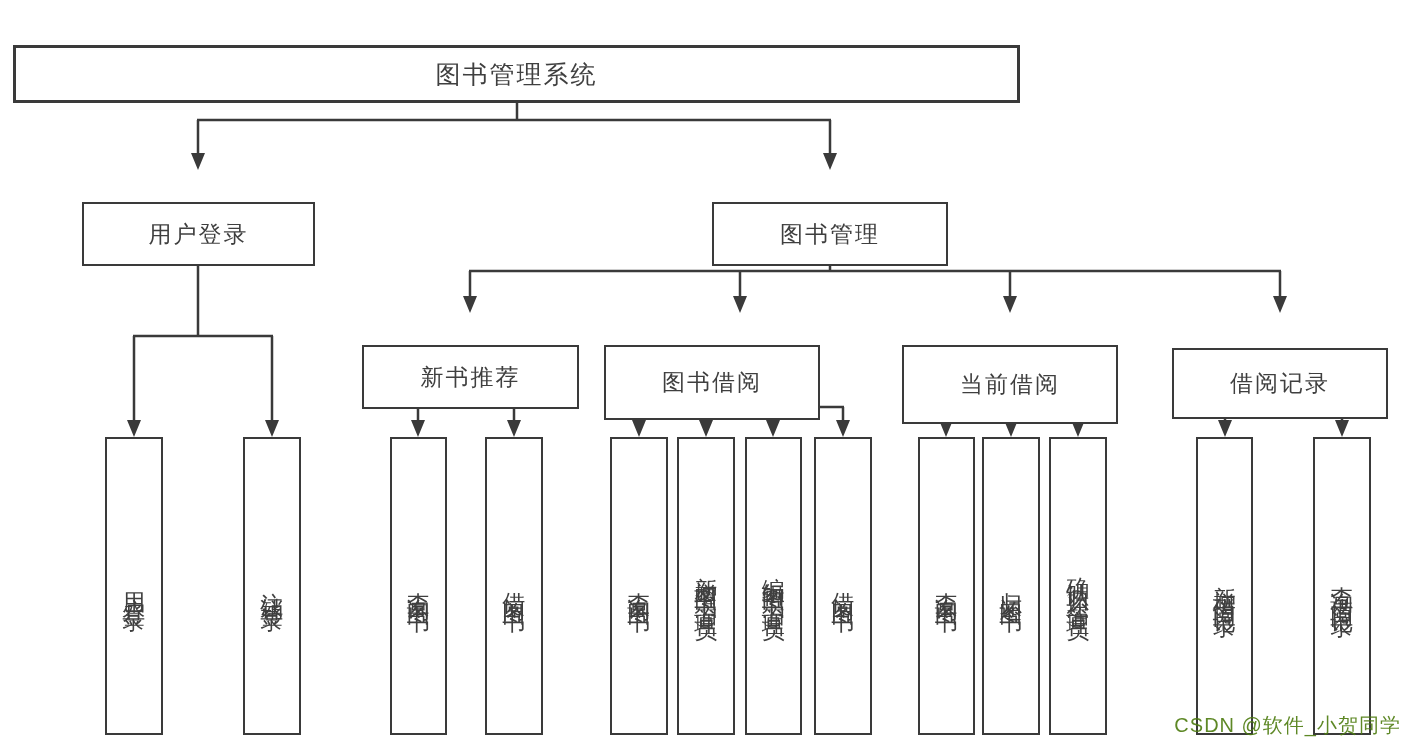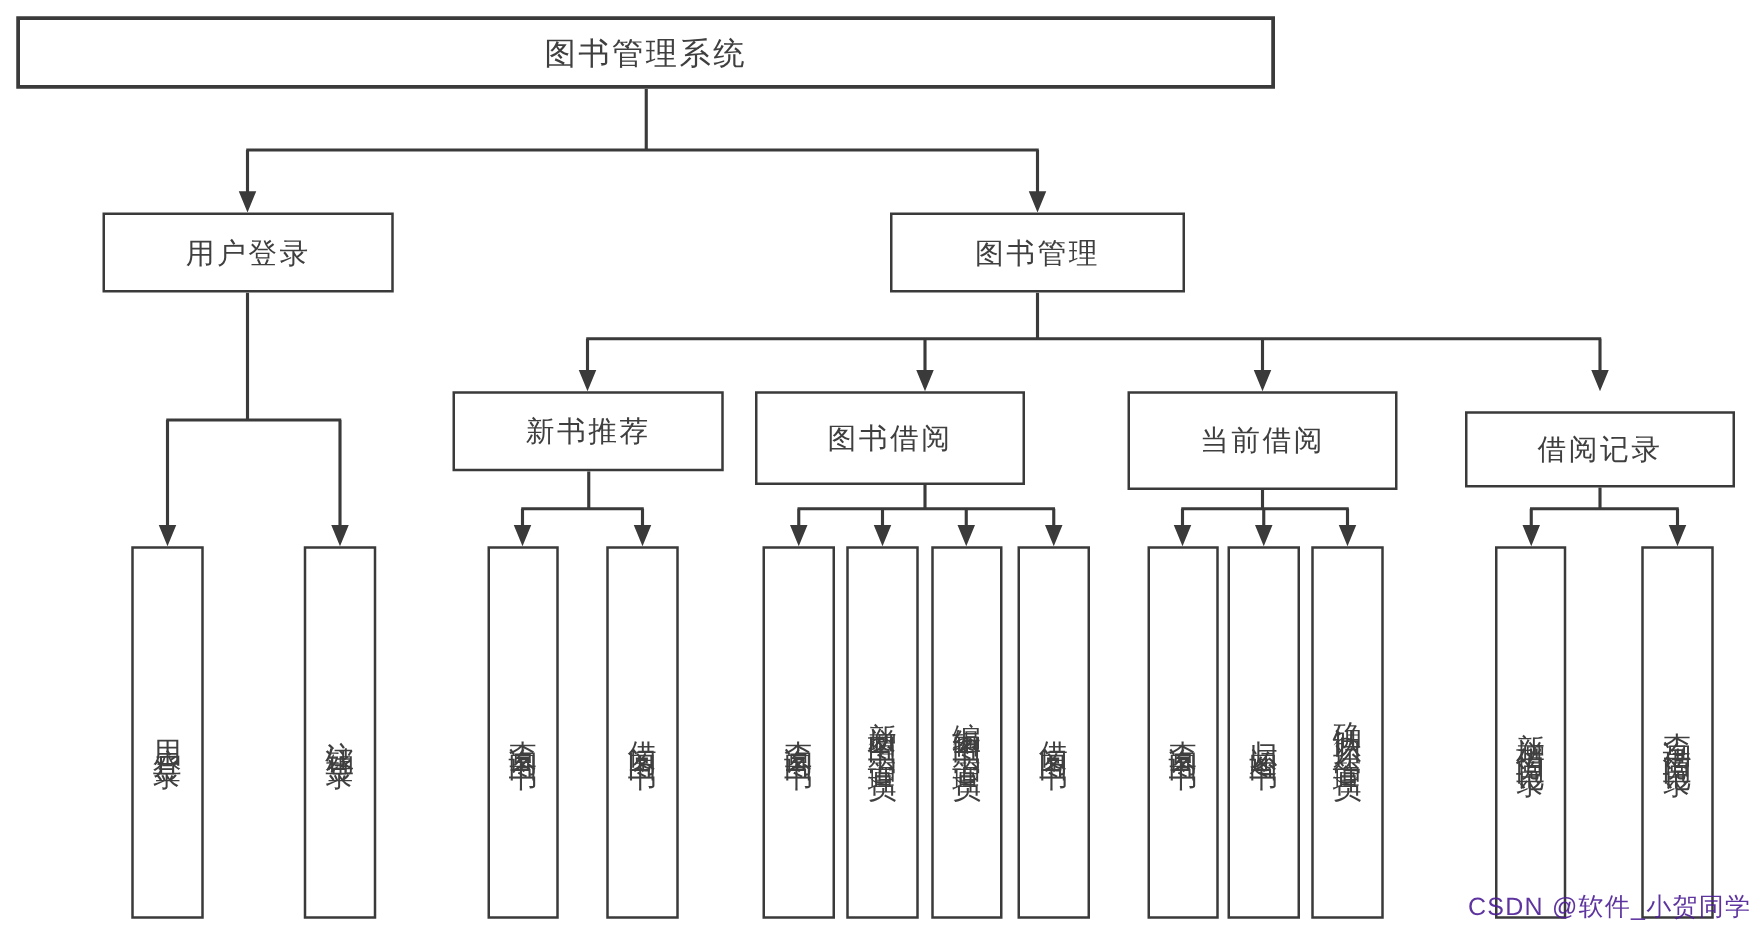--- a/index.html
+++ b/index.html
@@ -30,39 +30,40 @@
     align-items: center;
     justify-content: center;
     color: #3f3f3f;
     z-index: 2;
     text-align: center;
   }
   .h-node {
     font-size: 23px;
     letter-spacing: 2px;
     white-space: nowrap;
+    margin-top: 32px;
   }
   .lvl1 {
     border-width: 3px;
     font-size: 25px;
   }
   .v-node {
     writing-mode: vertical-rl;
     text-orientation: mixed;
     font-size: 23px;
     letter-spacing: 6px;
     line-height: 1.15;
   }
   .watermark {
     position: absolute;
     right: 4px;
     top: 712px;
     font-size: 20px;
     letter-spacing: 1px;
-    color: #4c1d95;
+    color: #4d7c0f;
     z-index: 3;
     opacity: 0.9;
     white-space: nowrap;
   }
 </style>
 </head>
 <body>
 
 <div id="canvas">
 
@@ -136,21 +137,21 @@
 
   <div class="node h-node" style="left:712px; top:170px; width:236px; height:64px">
     <span>图书管理</span>
   </div>
   <div class="node h-node" style="left:604px; top:313px; width:216px; height:75px">
     <span>图书借阅</span>
   </div>
   <div class="node h-node" style="left:902px; top:313px; width:216px; height:79px">
     <span>当前借阅</span>
   </div>
-  <div class="node h-node" style="left:1172px; top:329px; width:216px; height:61px">
+  <div class="node h-node" style="left:1172px; top:316px; width:216px; height:71px">
     <span>借阅记录</span>
   </div>
 
   <div class="node v-node" style="left:105px; top:437px; width:58px; height:298px">
     <span>用户登录</span>
   </div>
   <div class="node v-node" style="left:243px; top:437px; width:58px; height:298px">
     <span>注销登录</span>
   </div>
 

